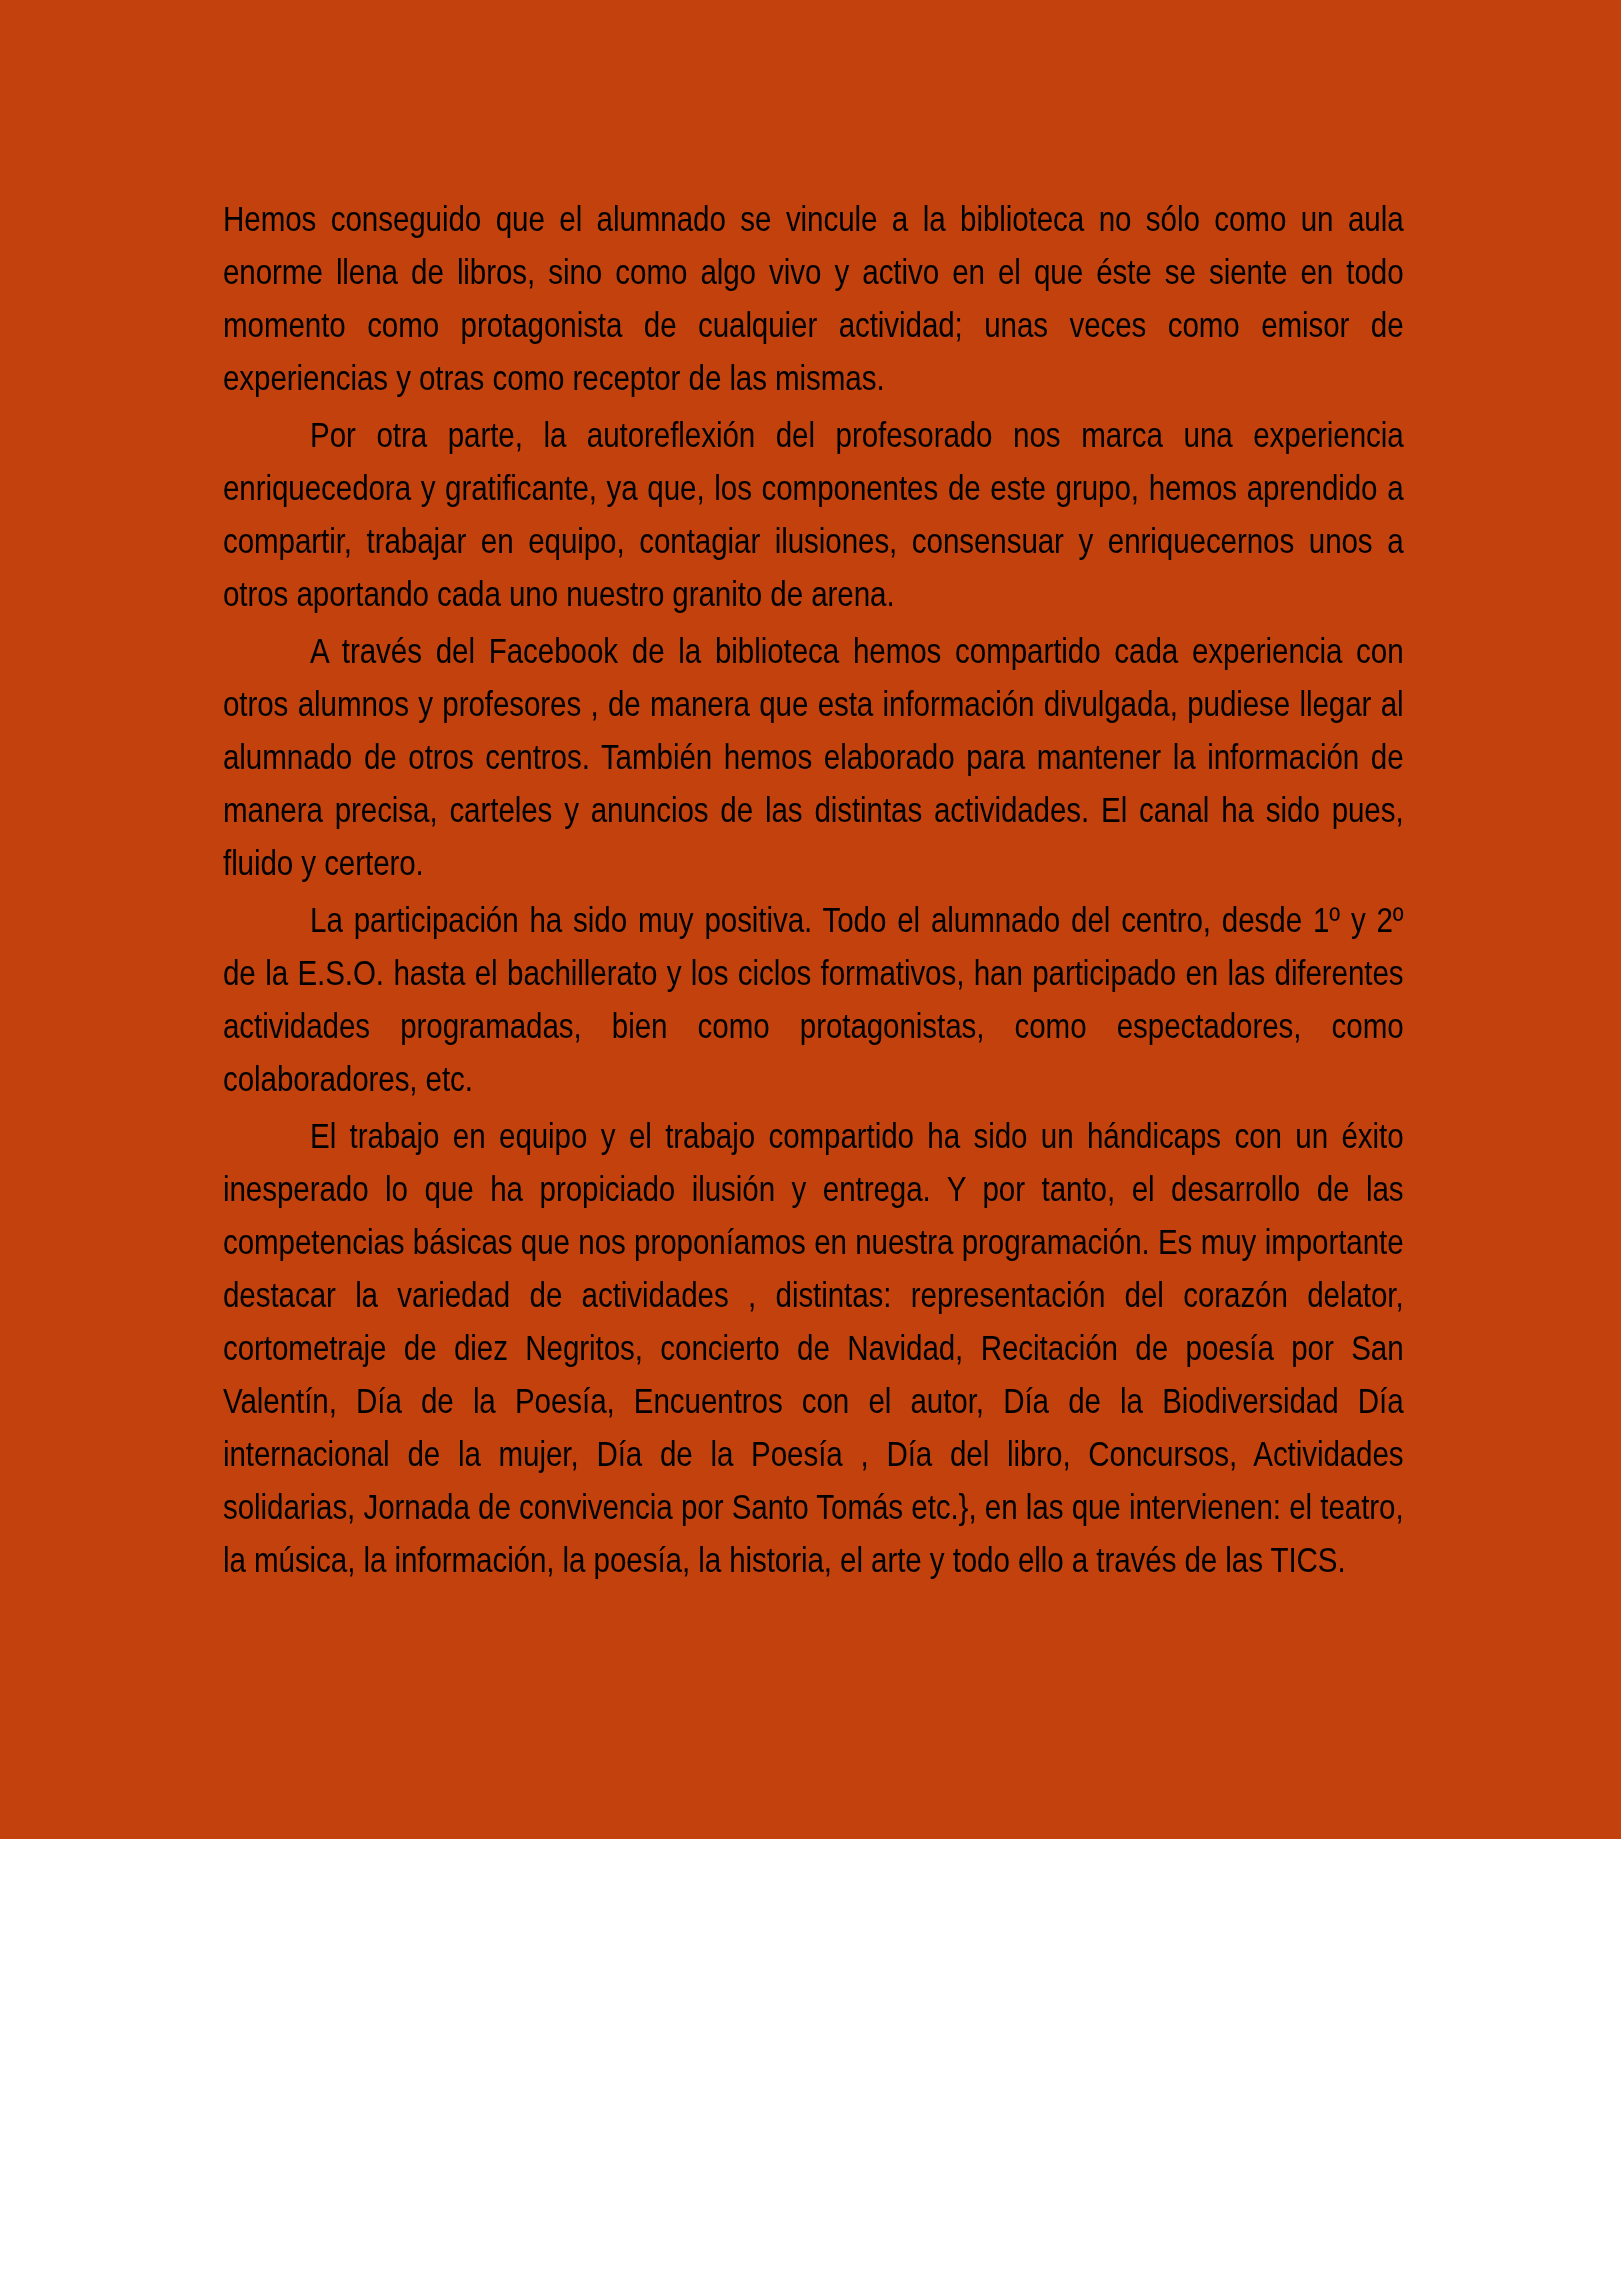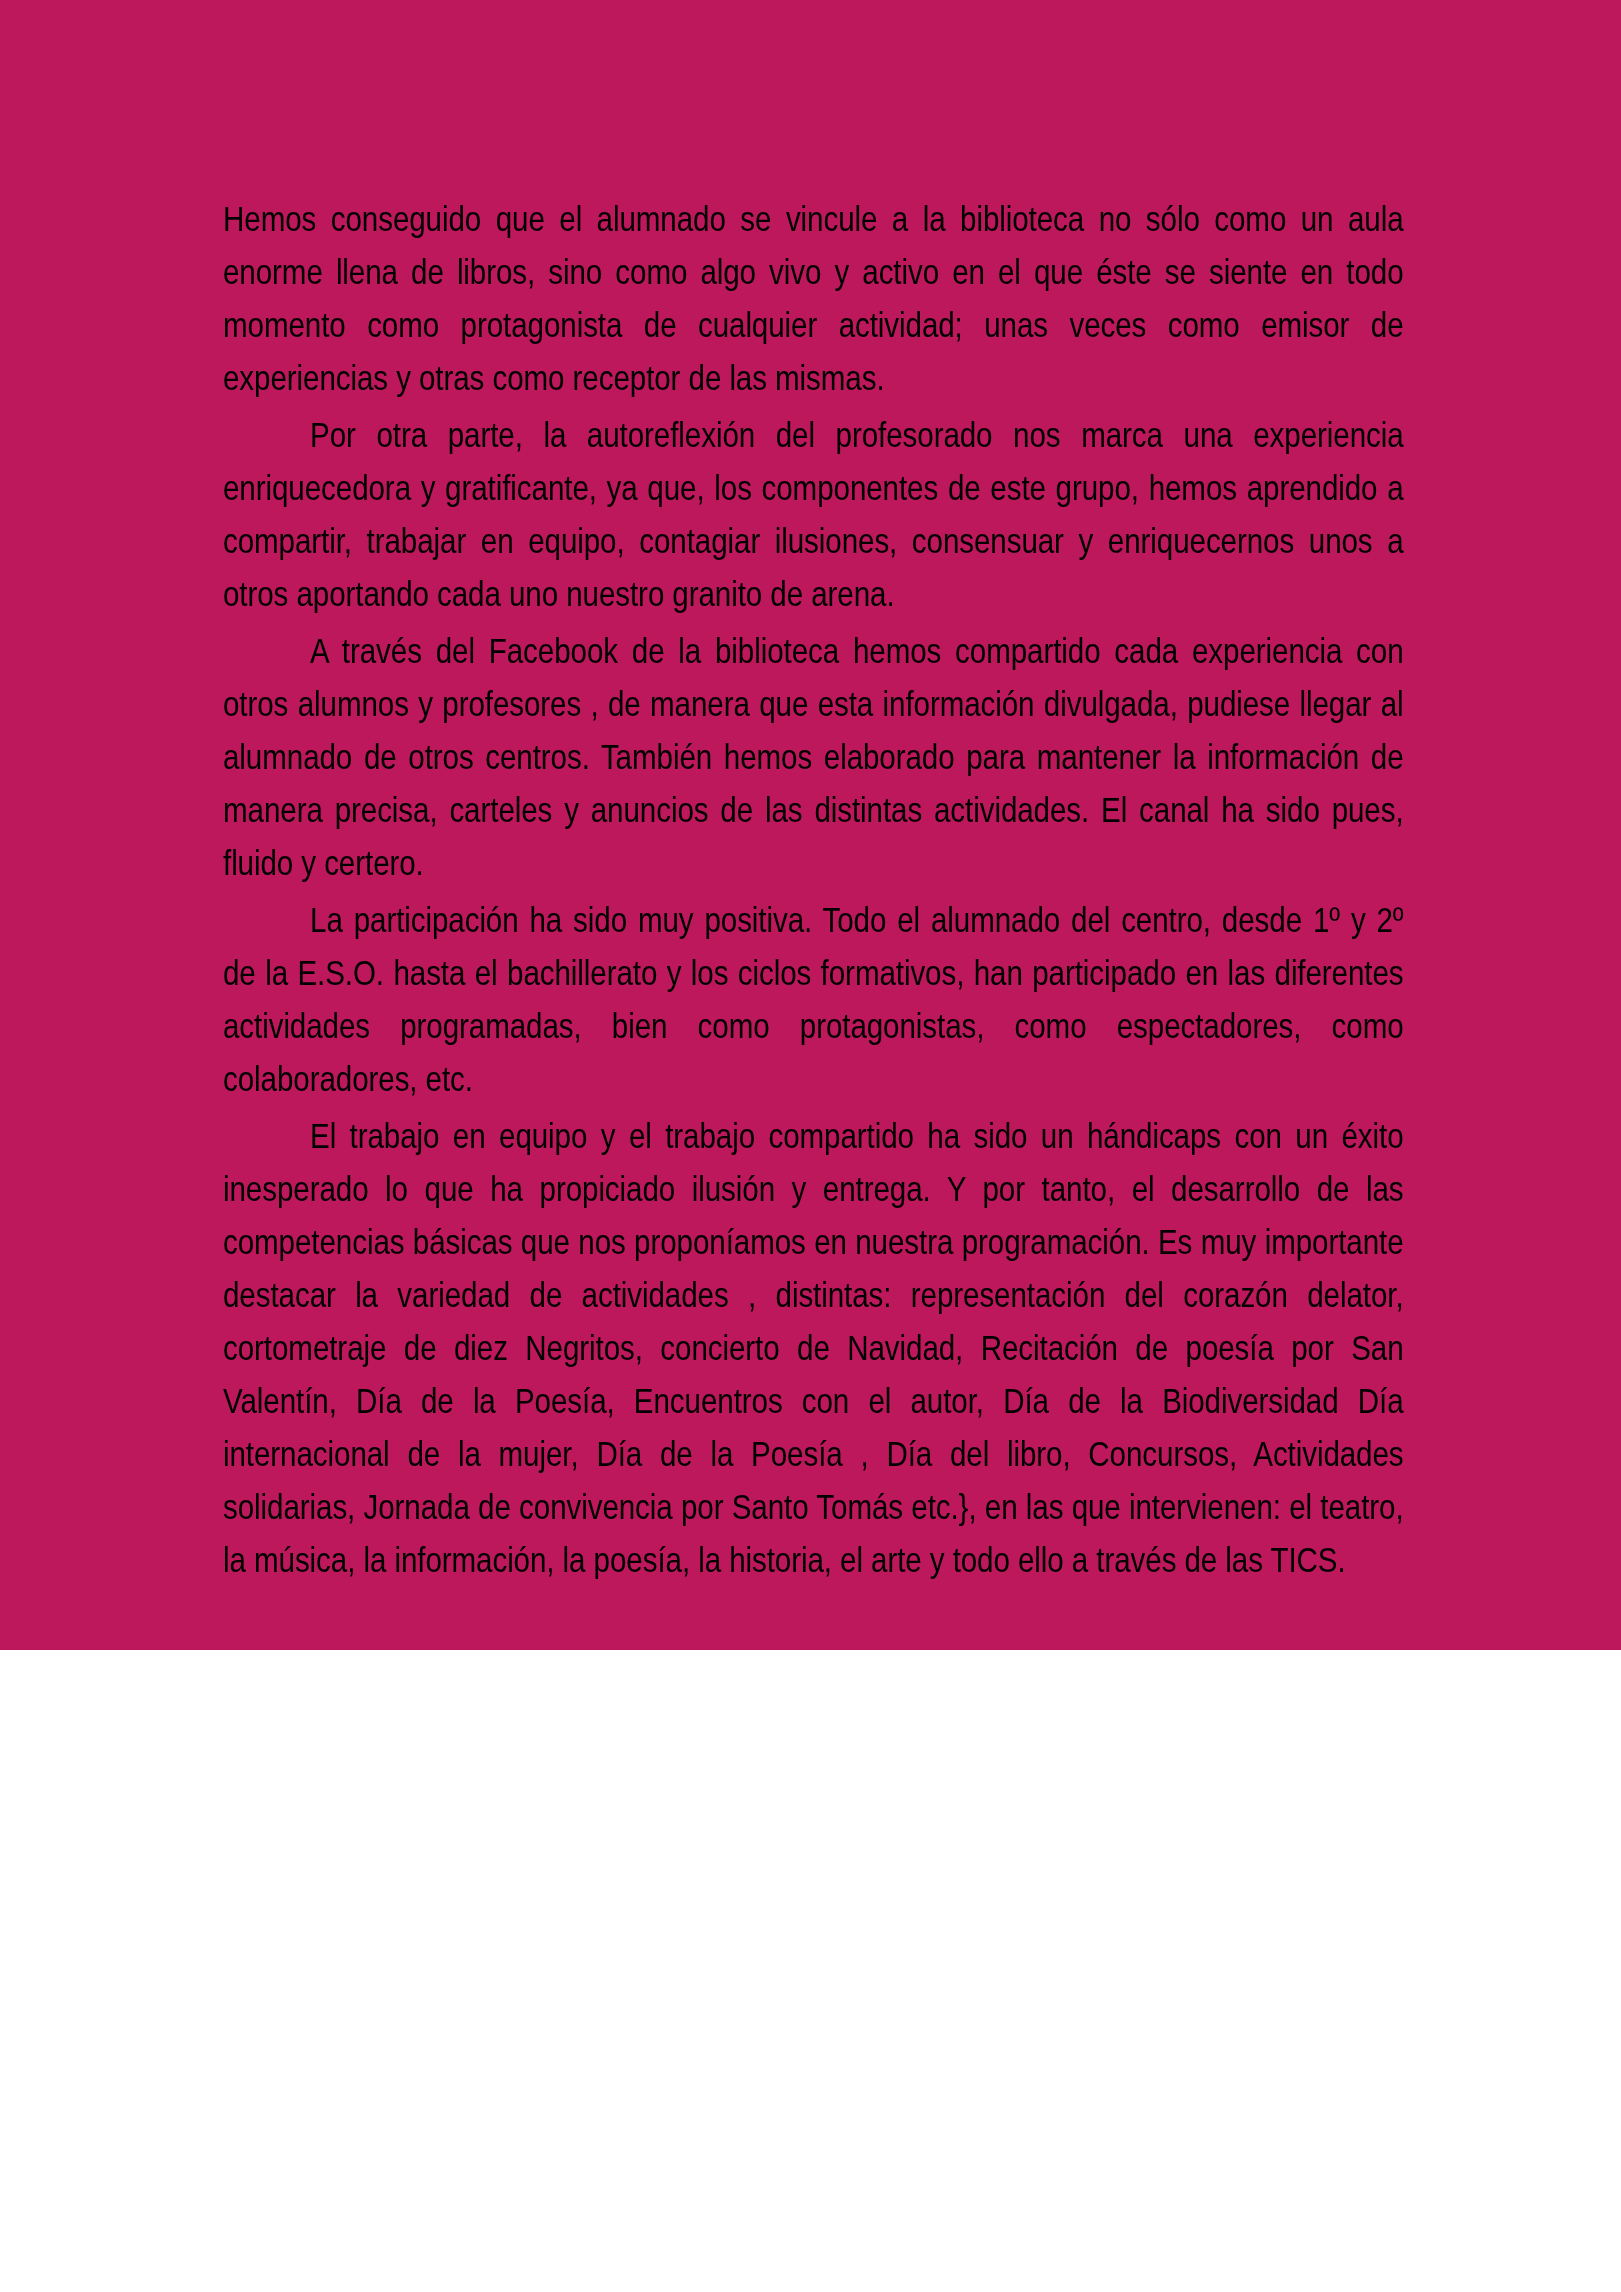--- a/index.html
+++ b/index.html
@@ -7,22 +7,22 @@
     margin: 0;
     padding: 0;
     background: #ffffff;
   }
   body {
     font-family: "Liberation Sans", "DejaVu Sans", sans-serif;
   }
   .page {
     position: relative;
     width: 1621px;
-    height: 1650px;
-    background: #be185d;
+    height: 1839px;
+    background: #c2410c;
     margin: 0 auto;
     overflow: hidden;
     box-sizing: border-box;
   }
   .text-block {
     position: absolute;
     left: 223px;
     top: 192px;
     width: 1181px;
   }

